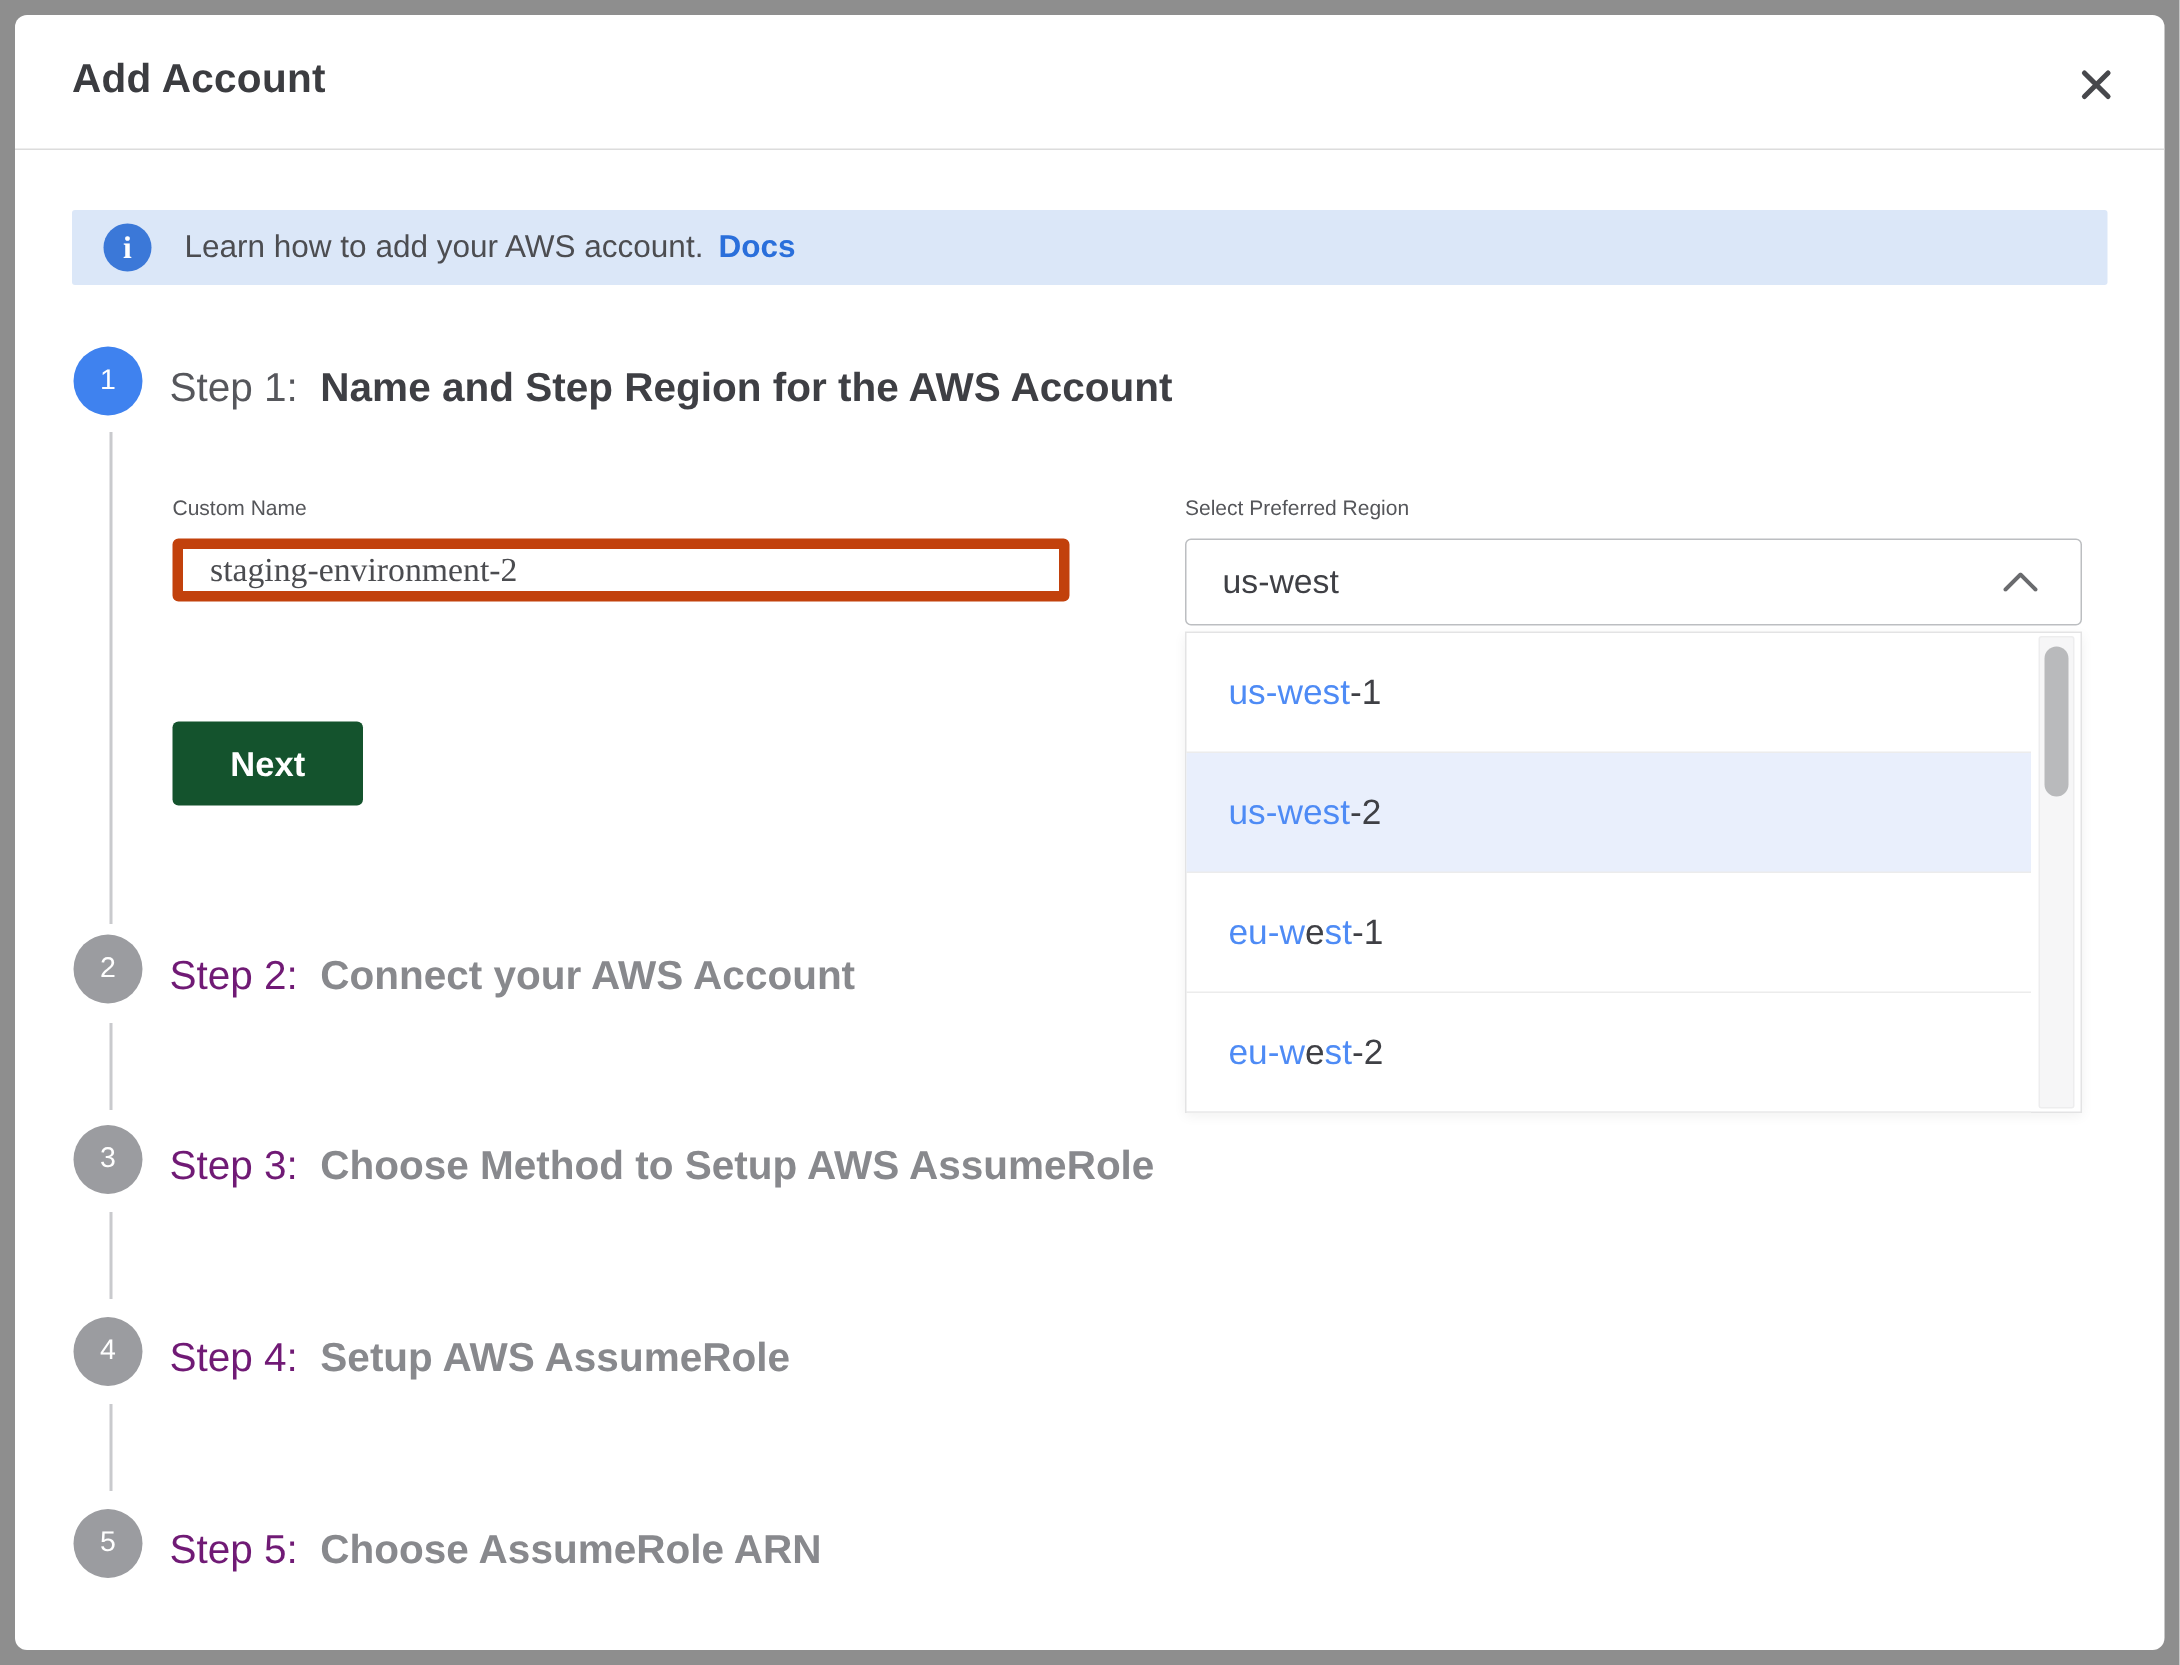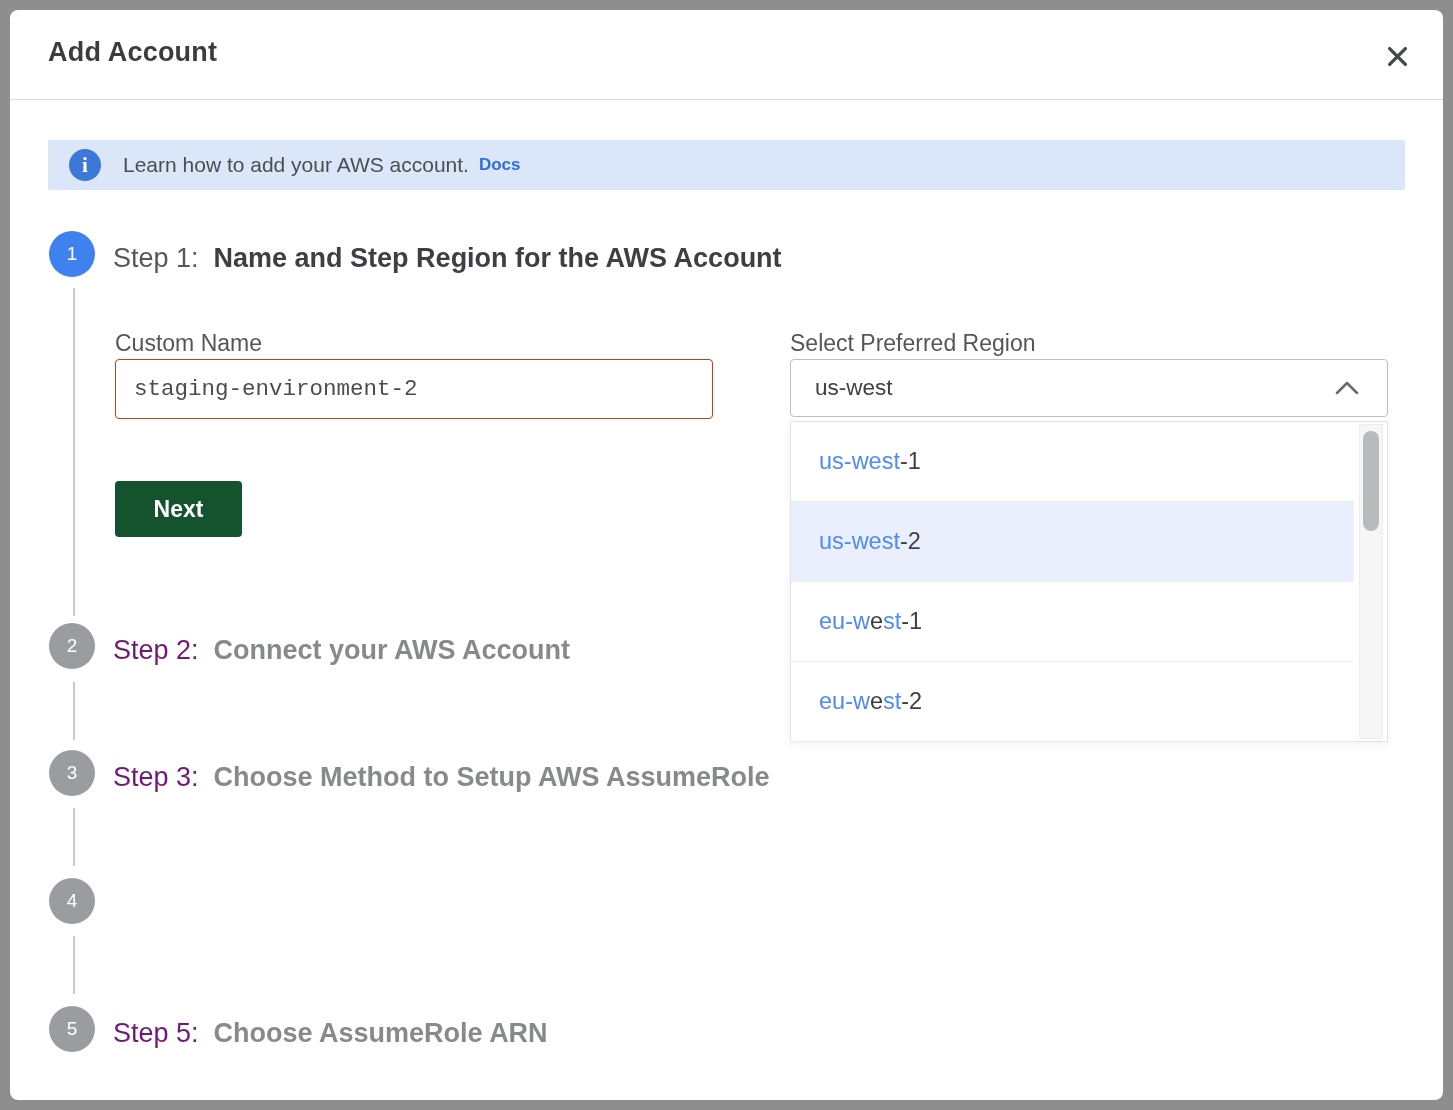--- a/index.html
+++ b/index.html
@@ -41,21 +41,21 @@
   }
   .info-icon {
     margin-left:21px; width:32px; height:32px; border-radius:50%;
     background:#3b78d8; color:#ffffff;
     font-family:"Liberation Serif", serif; font-weight:700; font-size:21px;
     display:flex; align-items:center; justify-content:center;
     flex:0 0 32px;
   }
   .banner-text { margin-left:22px; font-size:21px; color:#4c4d51;text-align:right; }
   .docs-link {
-    margin-left:10px; font-size:17px; font-weight:700; color:#2a6fdb;
+    margin-left:10px; font-size:21px; font-weight:700; color:#2a6fdb;
     text-decoration:none; cursor:pointer;
   }
   
   .step-circle {
     position:absolute; left:39px; width:46px; height:46px; border-radius:50%;
     color:#ffffff; font-size:19px;
     display:flex; align-items:center; justify-content:center;
   }
   .step-circle.active   { background:#3f82ef; }
   .step-circle.inactive { background:#9b9ca0; }
@@ -78,29 +78,29 @@
   #circle-2 { top:613px; }  #heading-2 { top:618px; }
   #circle-3 { top:740px; }  #heading-3 { top:745px; }
   #circle-4 { top:868px; }  #heading-4 { top:873px; }
   #circle-5 { top:996px; }  #heading-5 { top:1001px; }
   #conn-1 { top:278px; height:328px; }
   #conn-2 { top:672px; height:58px; }
   #conn-3 { top:798px; height:58px; }
   #conn-4 { top:926px; height:58px; }
   
   .field-label {
-    position:absolute; font-size:23px; color:#55565a;
+    position:absolute; font-size:14px; color:#55565a;
   }
   #custom-name-label { left:105px; top:320px; }
   #region-label      { left:780px; top:320px; }
   .text-input {
     position:absolute; left:105px; top:349px;
-    width:598px; height:60px;
-    border:1px solid #c2410c; border-radius:4px;
-    font-family:Liberation Mono, monospace;
+    width:598px; height:42px;
+    border:7px solid #c2410c; border-radius:4px;
+    font-family:Liberation Serif, serif;
     font-size:22.5px; color:#4b4c50;
     padding:0 18px; background:#ffffff; outline:none;
   }
   .select-box {
     position:absolute; left:780px; top:349px;
     width:598px; height:58px;
     border:1px solid #bcbec1; border-radius:4px;
     background:#ffffff; cursor:pointer;
     display:flex; align-items:center;
     padding-left:24px;
@@ -223,20 +223,24 @@
     </div>
   <div id="heading-3" class="step-heading inactive">
     <span class="prefix">Step 3:</span>
     <span class="title">Choose Method to Setup AWS AssumeRole</span>
   </div>
   <div id="conn-3" class="connector"></div>
 
   <div id="circle-4" class="step-circle inactive">
       <span>4</span>
     </div>
+  <div id="heading-4" class="step-heading inactive">
+    <span class="prefix">Step 4:</span>
+    <span class="title">Setup AWS AssumeRole</span>
+  </div>
   <div id="conn-4" class="connector"></div>
 
   <div id="circle-5" class="step-circle inactive">
       <span>5</span>
     </div>
   <div id="heading-5" class="step-heading inactive">
     <span class="prefix">Step 5:</span>
     <span class="title">Choose AssumeRole ARN</span>
   </div>
 

